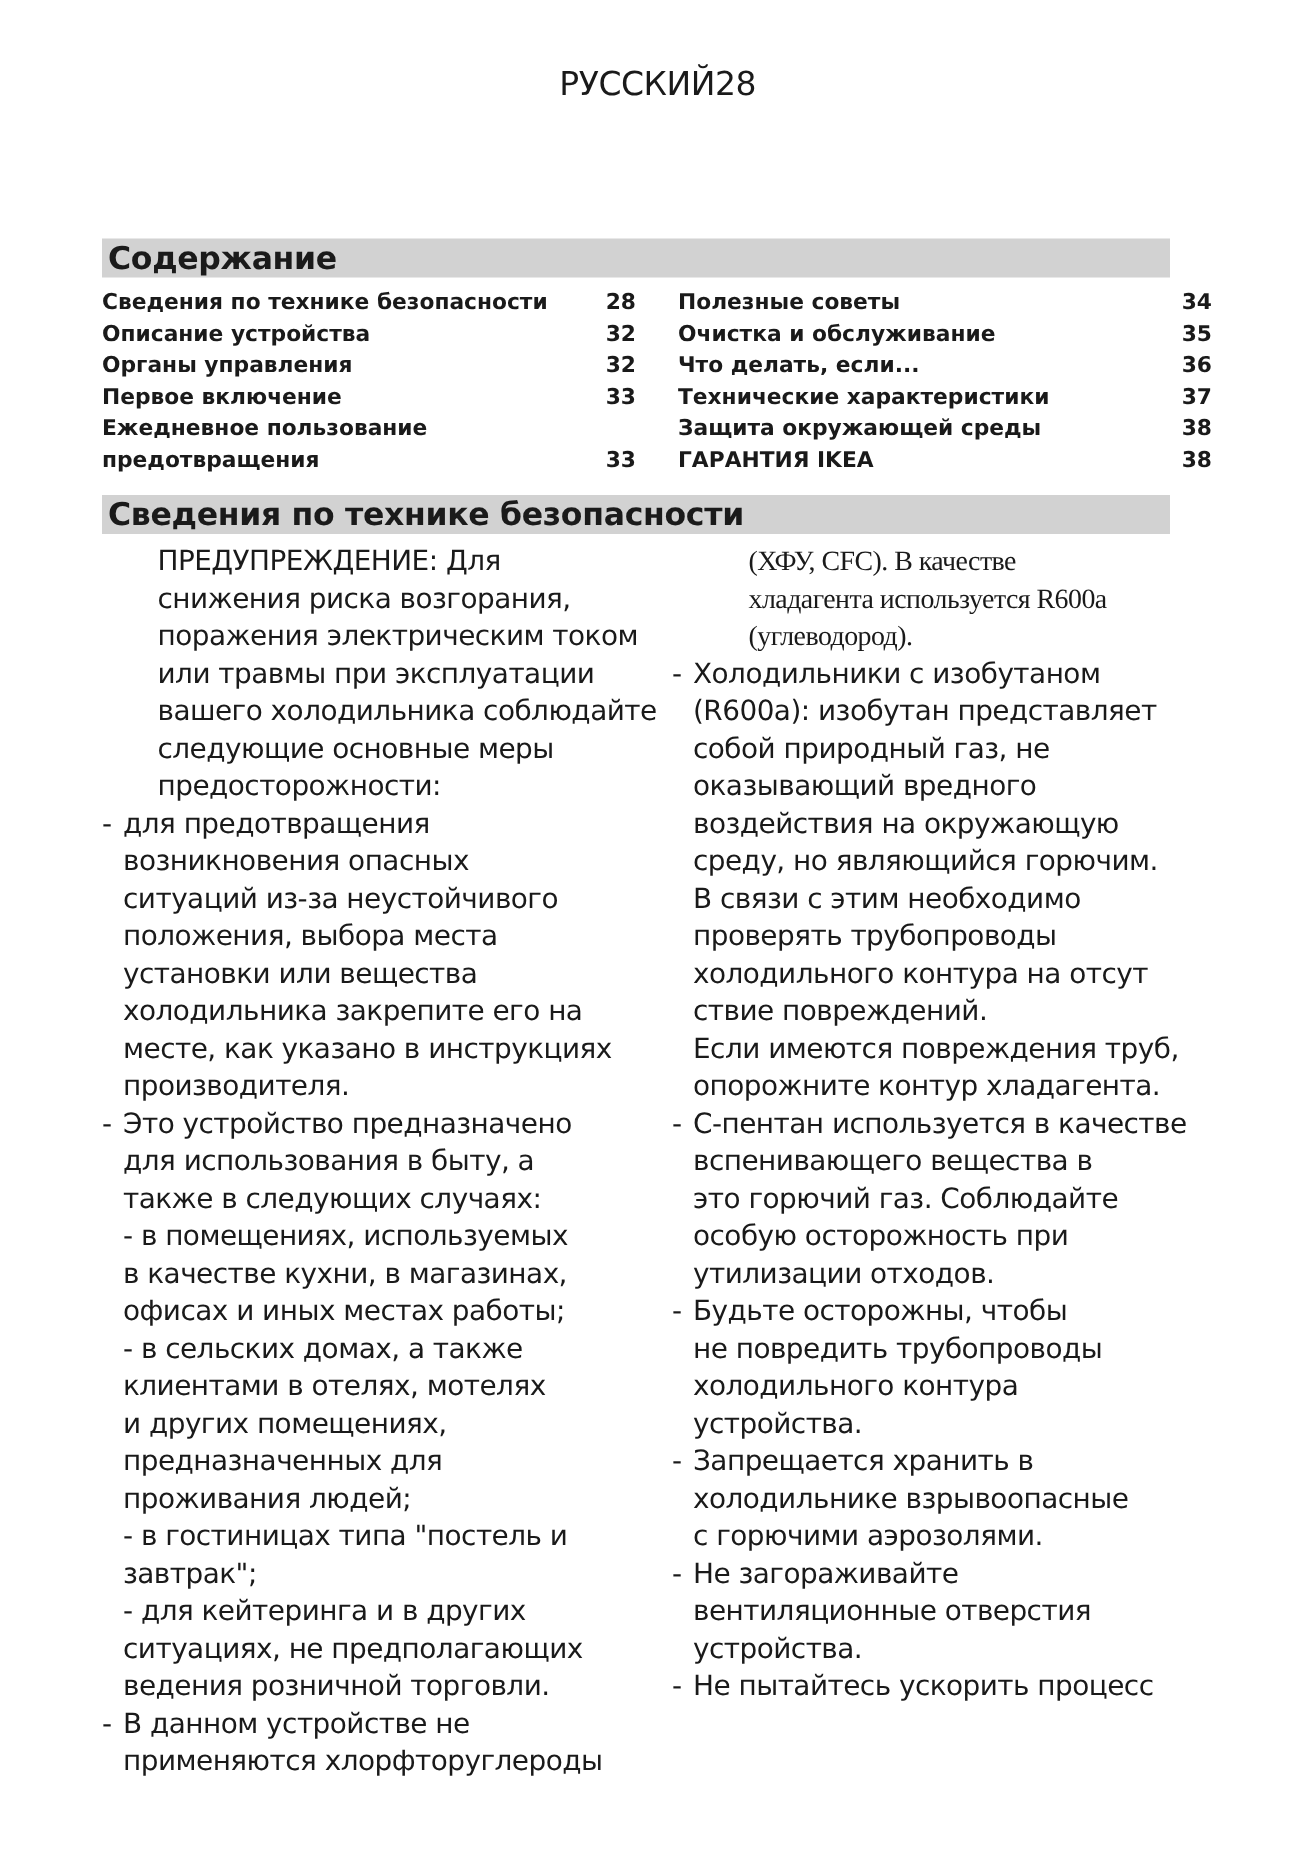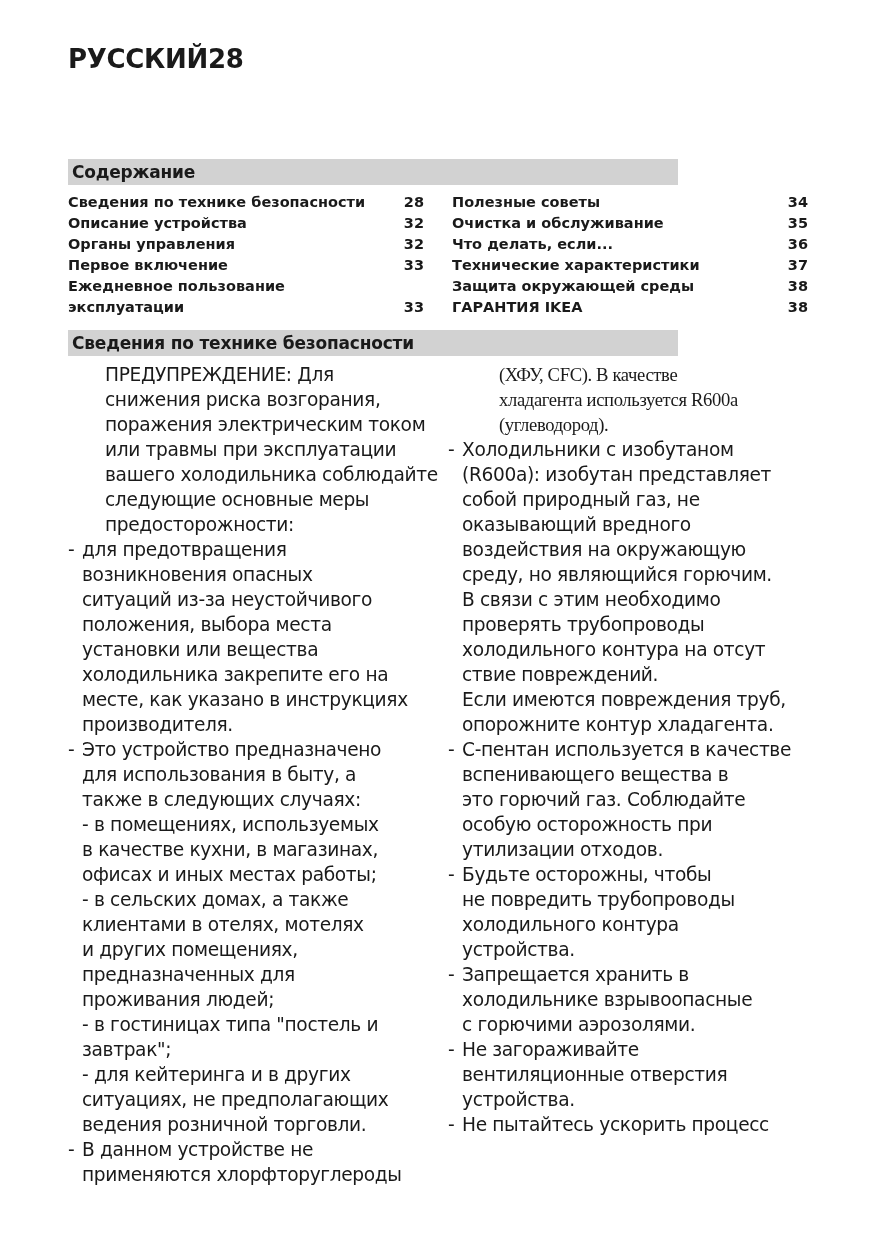--- a/index.html
+++ b/index.html
@@ -2,27 +2,27 @@
 <html><head>
 <meta charset="utf-8">
 <style>
   html, body { margin: 0; padding: 0; background: #ffffff; }
   body {
     width: 877px; height: 1241px; position: relative; overflow: hidden;
     font-family: "DejaVu Sans", sans-serif; color: #1a1a1a;
   }
   .running-head {
     position: absolute; top: 44px; left: 68px; right: 68px;
-    display: flex; justify-content: flex-start; align-items: baseline;
-    font-weight: bold; font-size: 26px; letter-spacing: -0.3px;
+    display: flex; justify-content: center; align-items: baseline;
+    font-weight: normal; font-size: 22px; letter-spacing: -0.3px;
   }
   .section-bar {
-    position: absolute; left: 68px; width: 610px; height: 26px;
+    position: absolute; left: 68px; width: 712px; height: 26px;
     background: #d2d2d2;
-    font-weight: bold; font-size: 17px; line-height: 26px;
+    font-weight: bold; font-size: 21px; line-height: 26px;
     padding-left: 4px; box-sizing: border-box;
     letter-spacing: -0.2px;
   }
   #toc-bar { top: 159px; }
   #safety-bar { top: 330px; }
 
   .toc {
     position: absolute; top: 192px; left: 68px; width: 740px;
     display: flex; justify-content: space-between;
     font-weight: bold; font-size: 14.5px; line-height: 21px;
@@ -71,21 +71,21 @@
       </div>
     <div class="toc-row">
         <span class="toc-title">Первое включение</span>
         <span class="toc-page">33</span>
       </div>
     <div class="toc-row">
         <span class="toc-title">Ежедневное пользование</span>
         <span class="toc-page"></span>
       </div>
     <div class="toc-row">
-        <span class="toc-title">эксплуатации</span>
+        <span class="toc-title">предотвращения</span>
         <span class="toc-page">33</span>
       </div>
   </div>
   <div class="toc-col">
     <div class="toc-row">
         <span class="toc-title">Полезные советы</span>
         <span class="toc-page">34</span>
       </div>
     <div class="toc-row">
         <span class="toc-title">Очистка и обслуживание</span>

